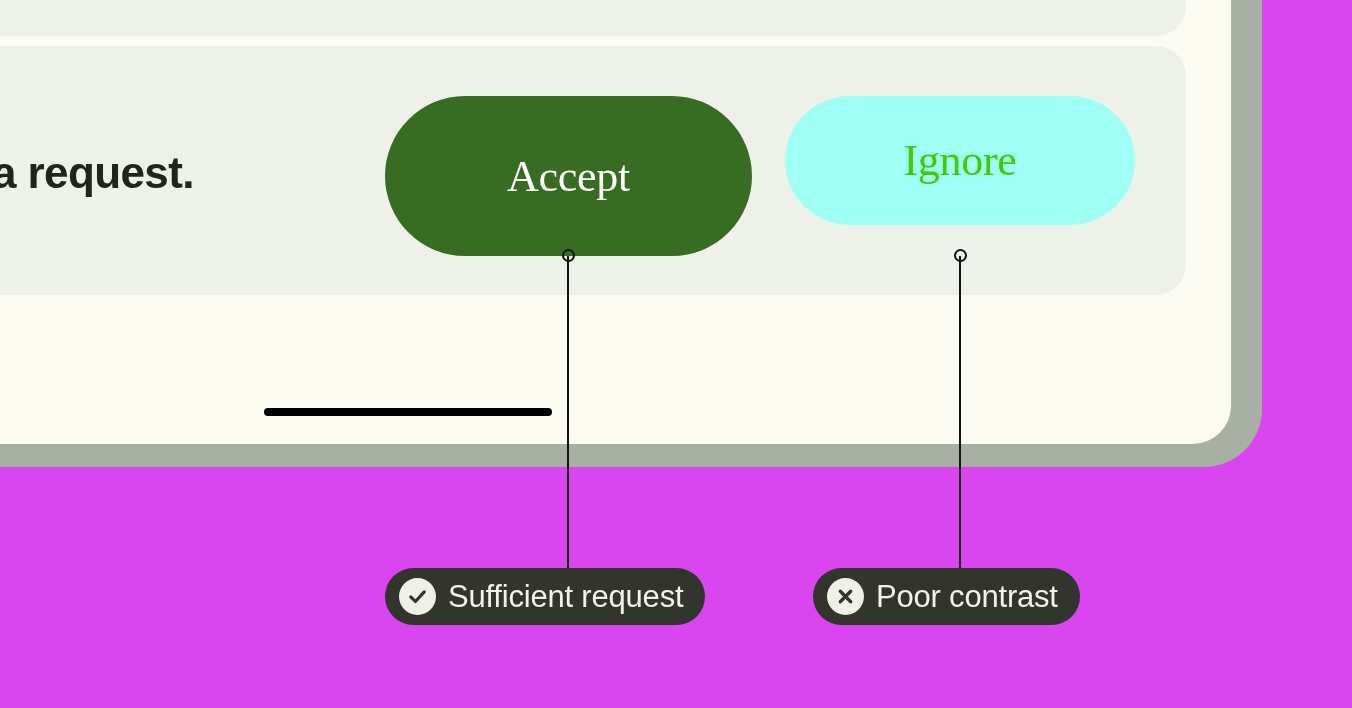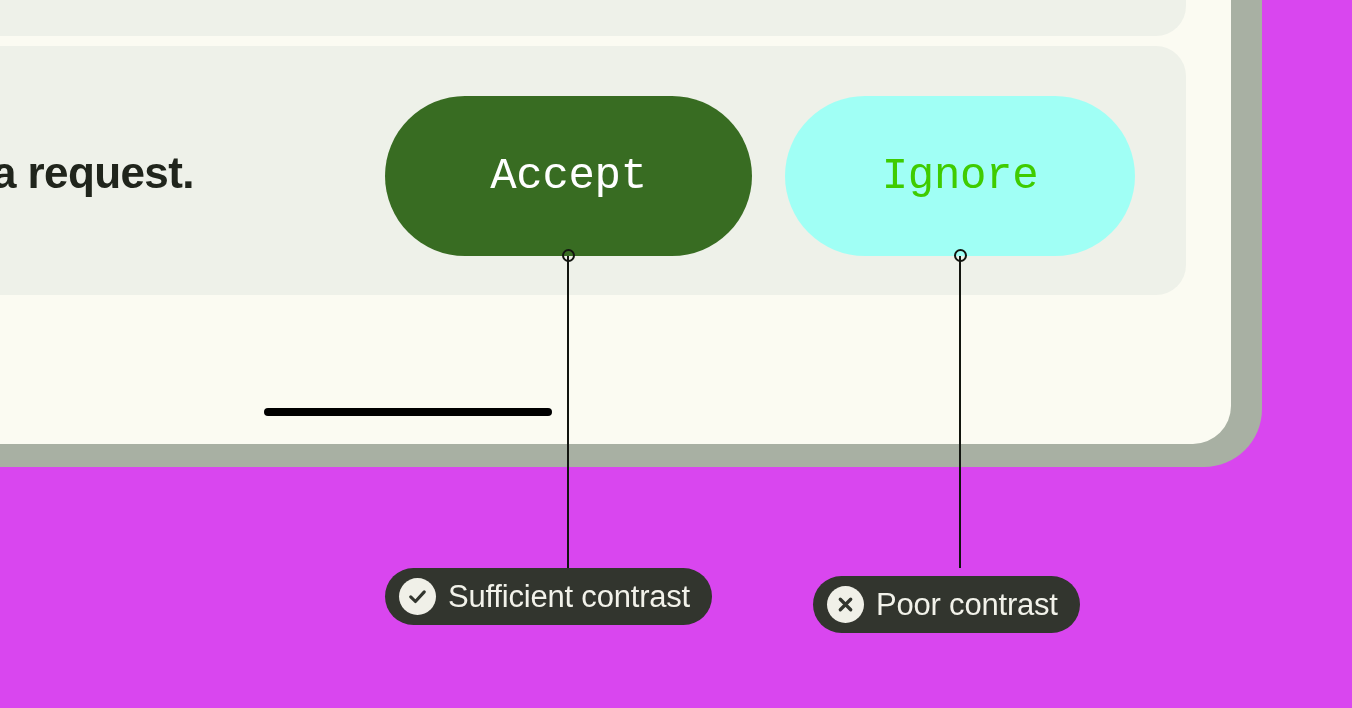--- a/index.html
+++ b/index.html
@@ -76,39 +76,39 @@
   }
 
   
   .btn {
     position: absolute;
     display: flex;
     align-items: center;
     justify-content: center;
     border: none;
     border-radius: 999px;
-    font-family: Liberation Mono, monospace;
+    font-family: Liberation Serif, serif;
     font-size: 44px;
     letter-spacing: -0.3px;
     padding: 0;
     cursor: pointer;
   }
   .btn-accept {
     left: 385px;
     top: 96px;
     width: 367px;
     height: 160px;
     background: #386c22;
     color: #ffffff;
   }
   .btn-ignore {
     left: 785px;
     top: 96px;
     width: 350px;
-    height: 160px;
+    height: 129px;
     background: #a0fff5;
     color: #3fcc00;
   }
 
   
   .bar {
     position: absolute;
     left: 264px;
     top: 408px;
     width: 288px;
@@ -144,21 +144,21 @@
     top: 568px;
     height: 57px;
     display: flex;
     align-items: center;
     background: #32352e;
     border-radius: 999px;
     padding: 0 22px 0 14px;
     box-sizing: border-box;
   }
   .pill-good { left: 385px; }
-  .pill-bad  { left: 813px; margin-top: 8px; }
+  .pill-bad  { left: 813px; }
 
   .pill-label {
     font-size: 31px;
     color: #f2f2ea;
     letter-spacing: -0.2px;
     margin-left: 12px;
     white-space: nowrap;
   }
 
   .badge {
@@ -197,21 +197,21 @@
 
   <div class="leader leader-2"></div>
   <div class="leader-dot dot-2"></div>
 
   <div class="pill pill-good">
     <span class="badge">
       <svg width="25" height="25" viewBox="0 0 24 24" aria-hidden="true">
         <path d="M5.5 12.4 L10 16.8 L18.5 7.6" fill="none" stroke="#32352e" stroke-width="3" stroke-linecap="round" stroke-linejoin="round"></path>
       </svg>
     </span>
-    <span class="pill-label">Sufficient contrast</span>
+    <span class="pill-label">Sufficient request</span>
   </div>
 
   <div class="pill pill-bad">
     <span class="badge">
       <svg width="25" height="25" viewBox="0 0 24 24" aria-hidden="true">
         <path d="M7 7 L17 17 M17 7 L7 17" fill="none" stroke="#32352e" stroke-width="3.2" stroke-linecap="round"></path>
       </svg>
     </span>
     <span class="pill-label">Poor contrast</span>
   </div>

